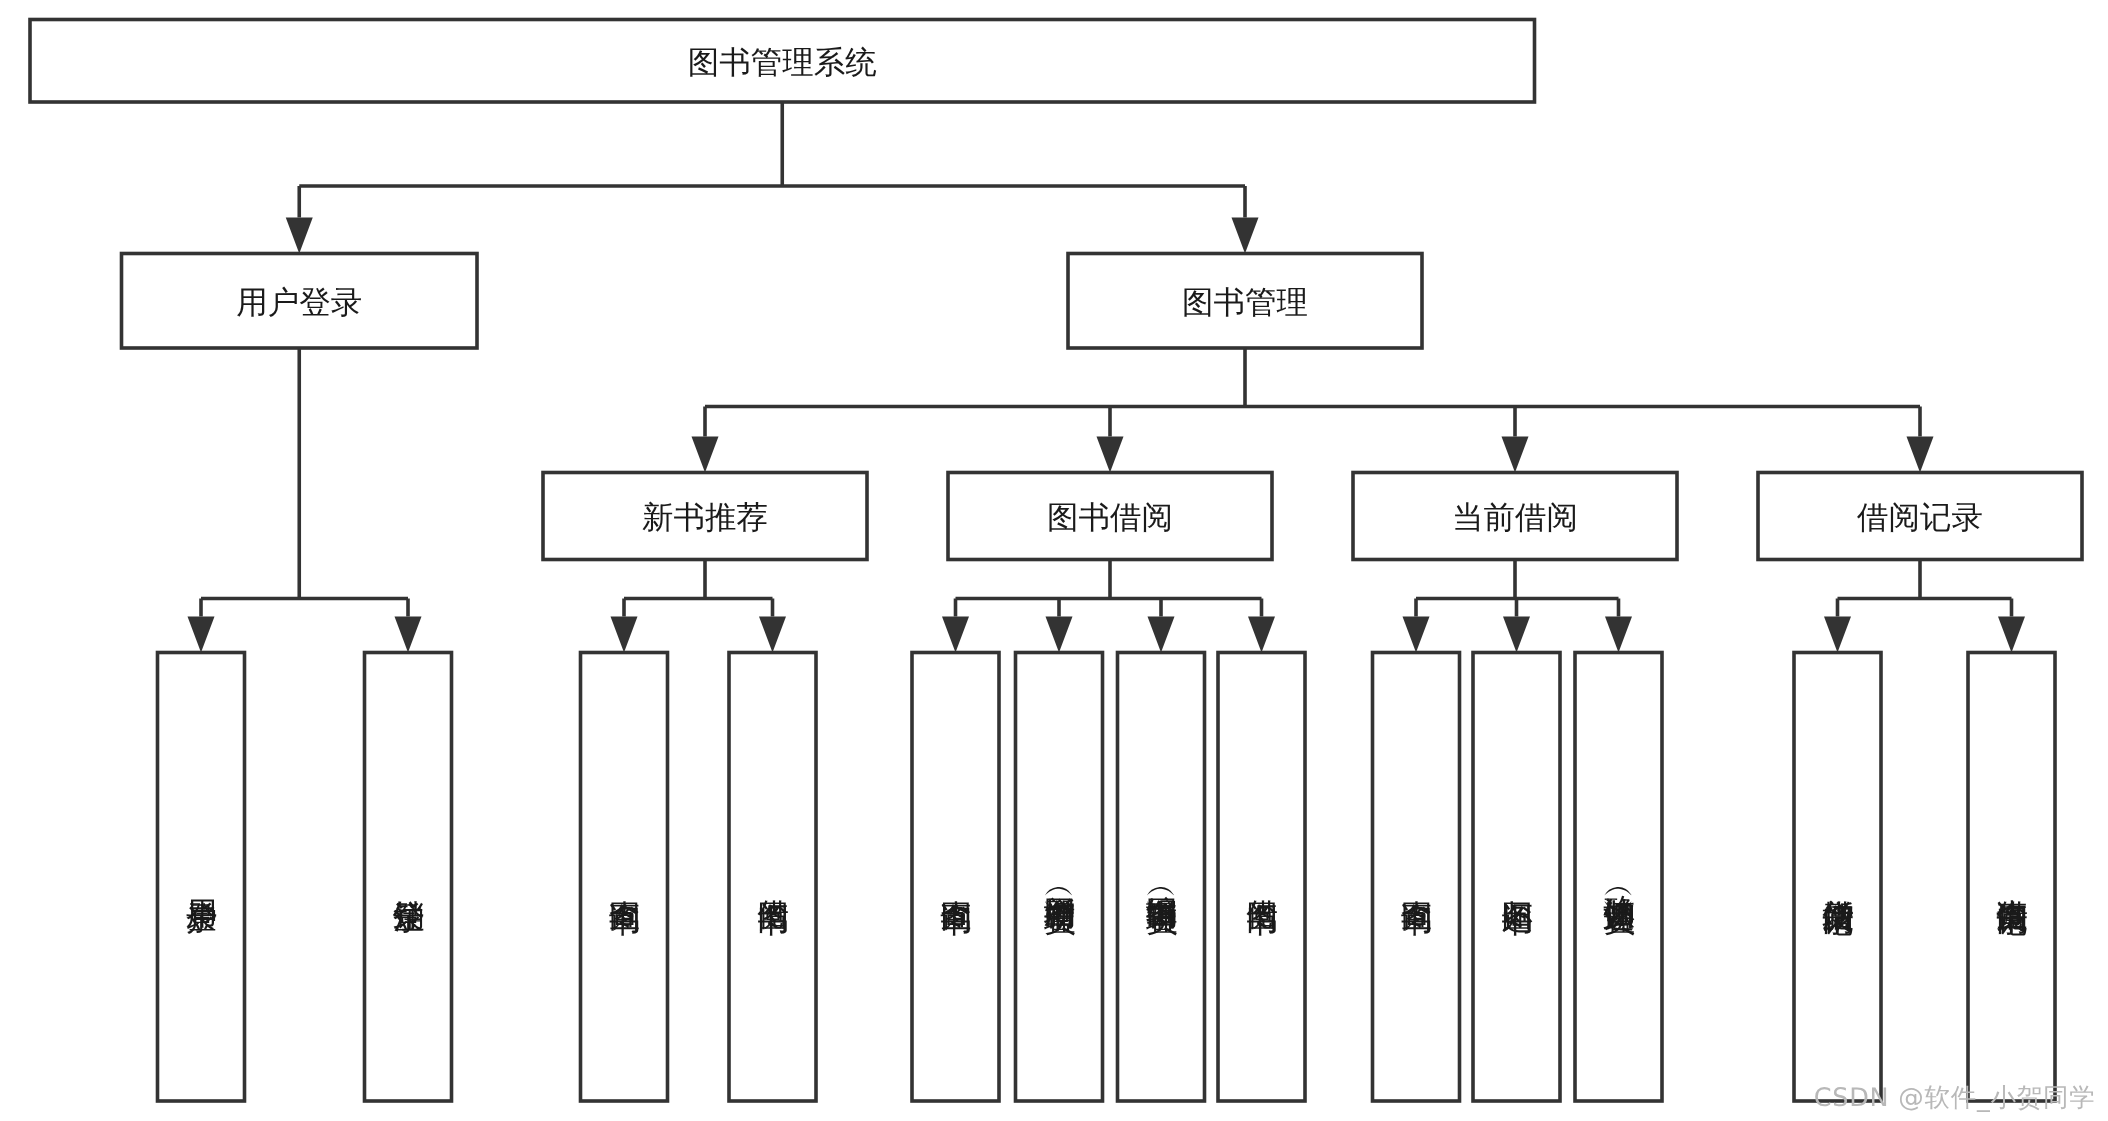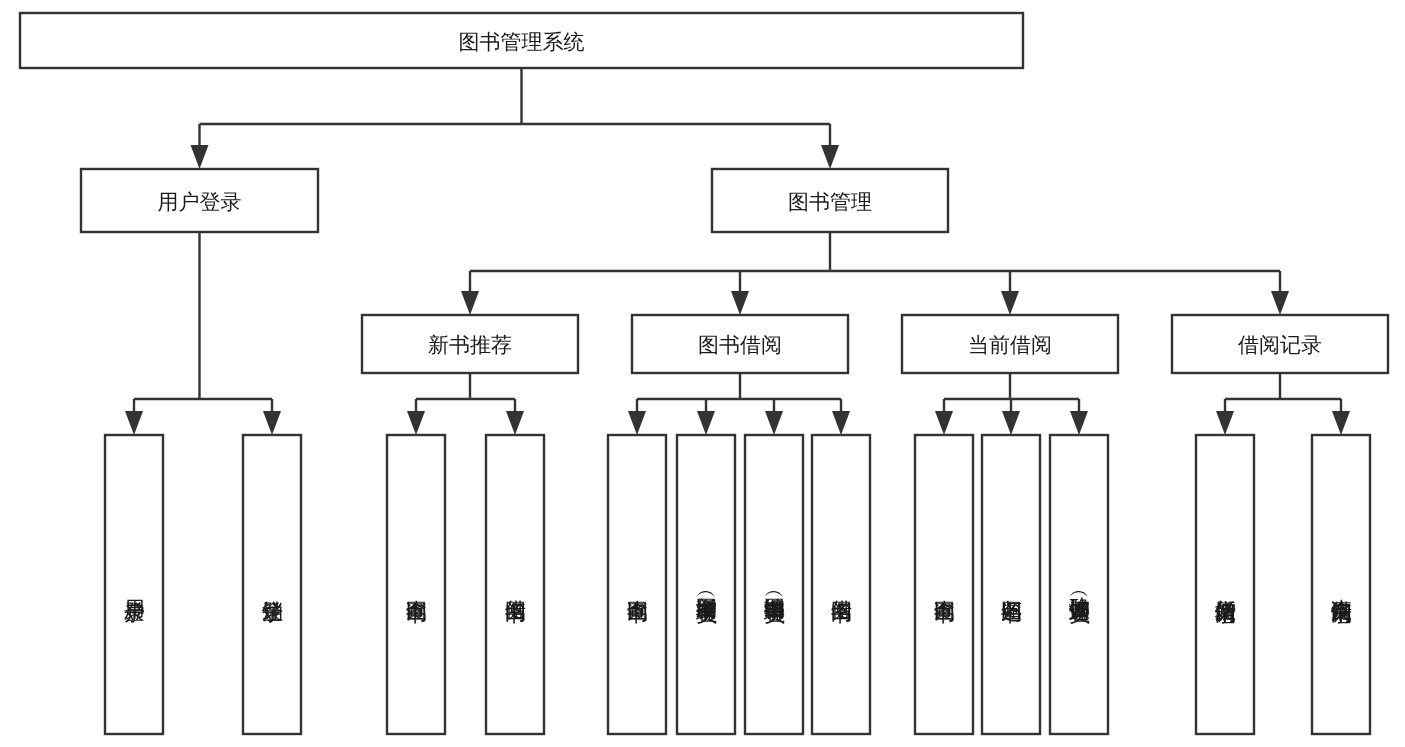--- a/index.html
+++ b/index.html
@@ -206,13 +206,14 @@
       <div class="vlabel-wrap" style="left: 1050px; top: 435px; width: 58px; height: 299px;">
         <div class="node-label-v">确认归还（管理员）</div>
       </div>
       <div class="vlabel-wrap" style="left: 1196px; top: 435px; width: 58px; height: 299px;">
         <div class="node-label-v">新增借阅记录</div>
       </div>
       <div class="vlabel-wrap" style="left: 1312px; top: 435px; width: 58px; height: 299px;">
         <div class="node-label-v">查询借阅记录</div>
       </div>
     </div>
+  <div class="watermark">CSDN @软件_小贺同学</div>
 </div>
 
 </body></html>

